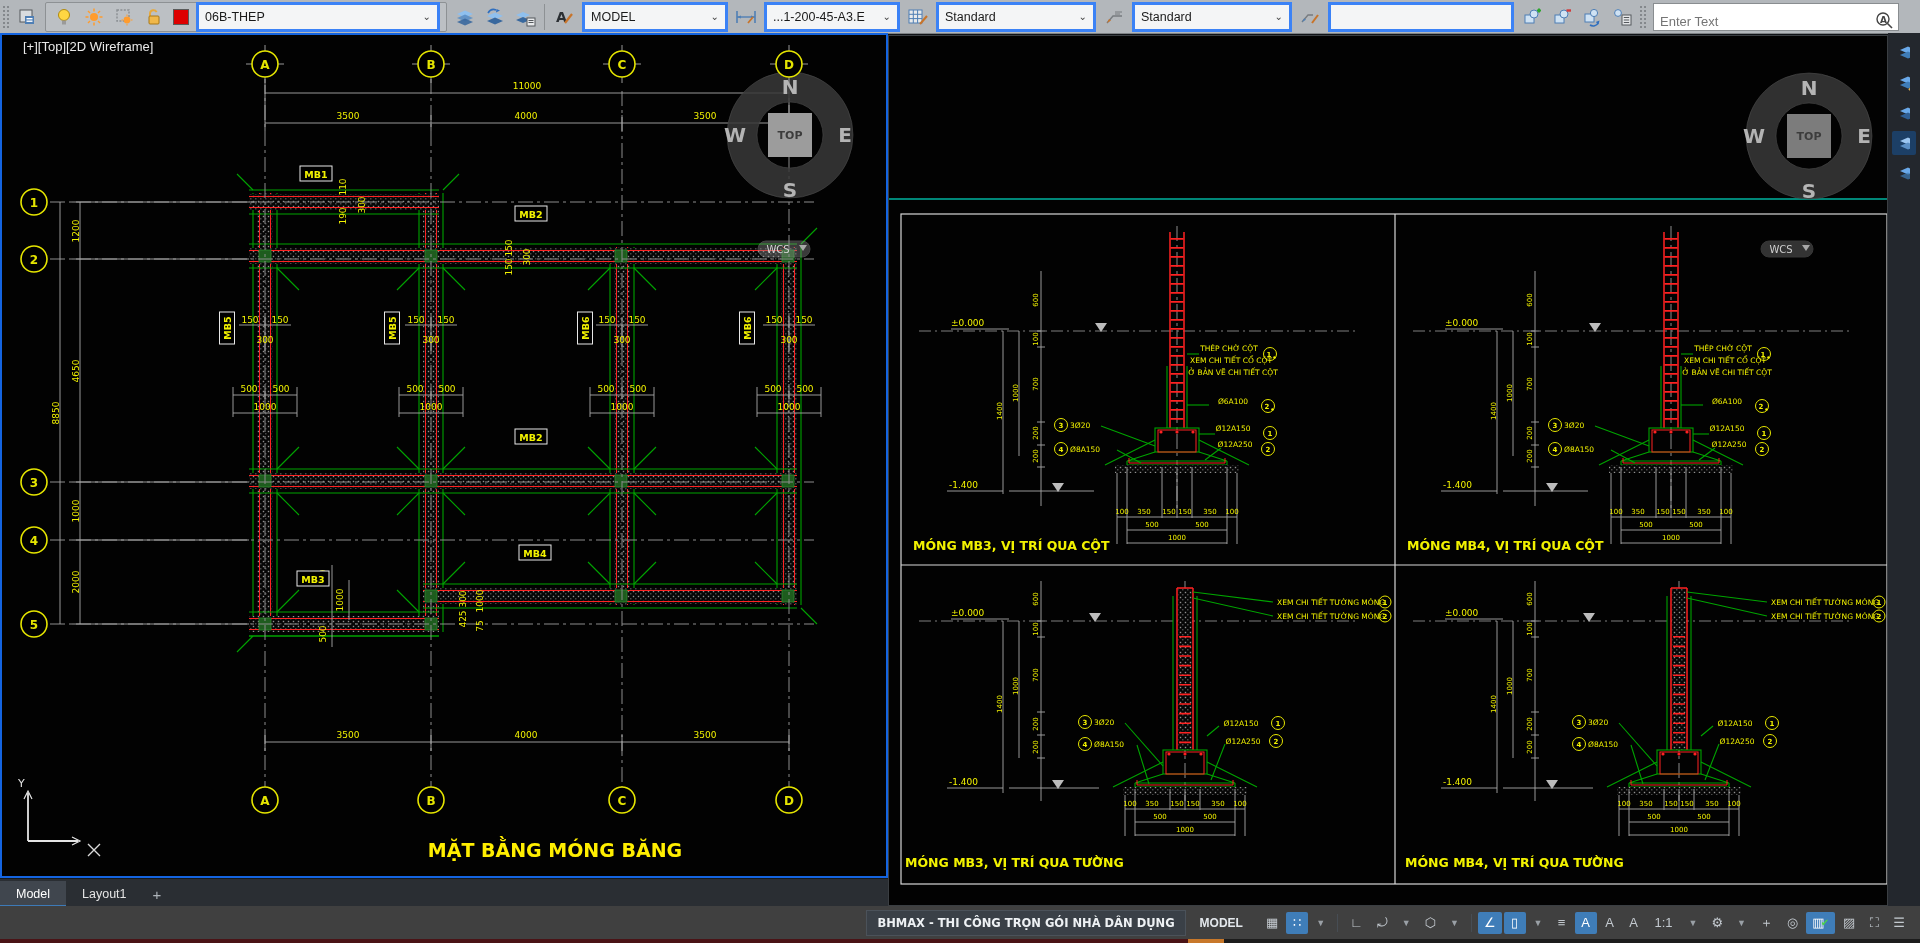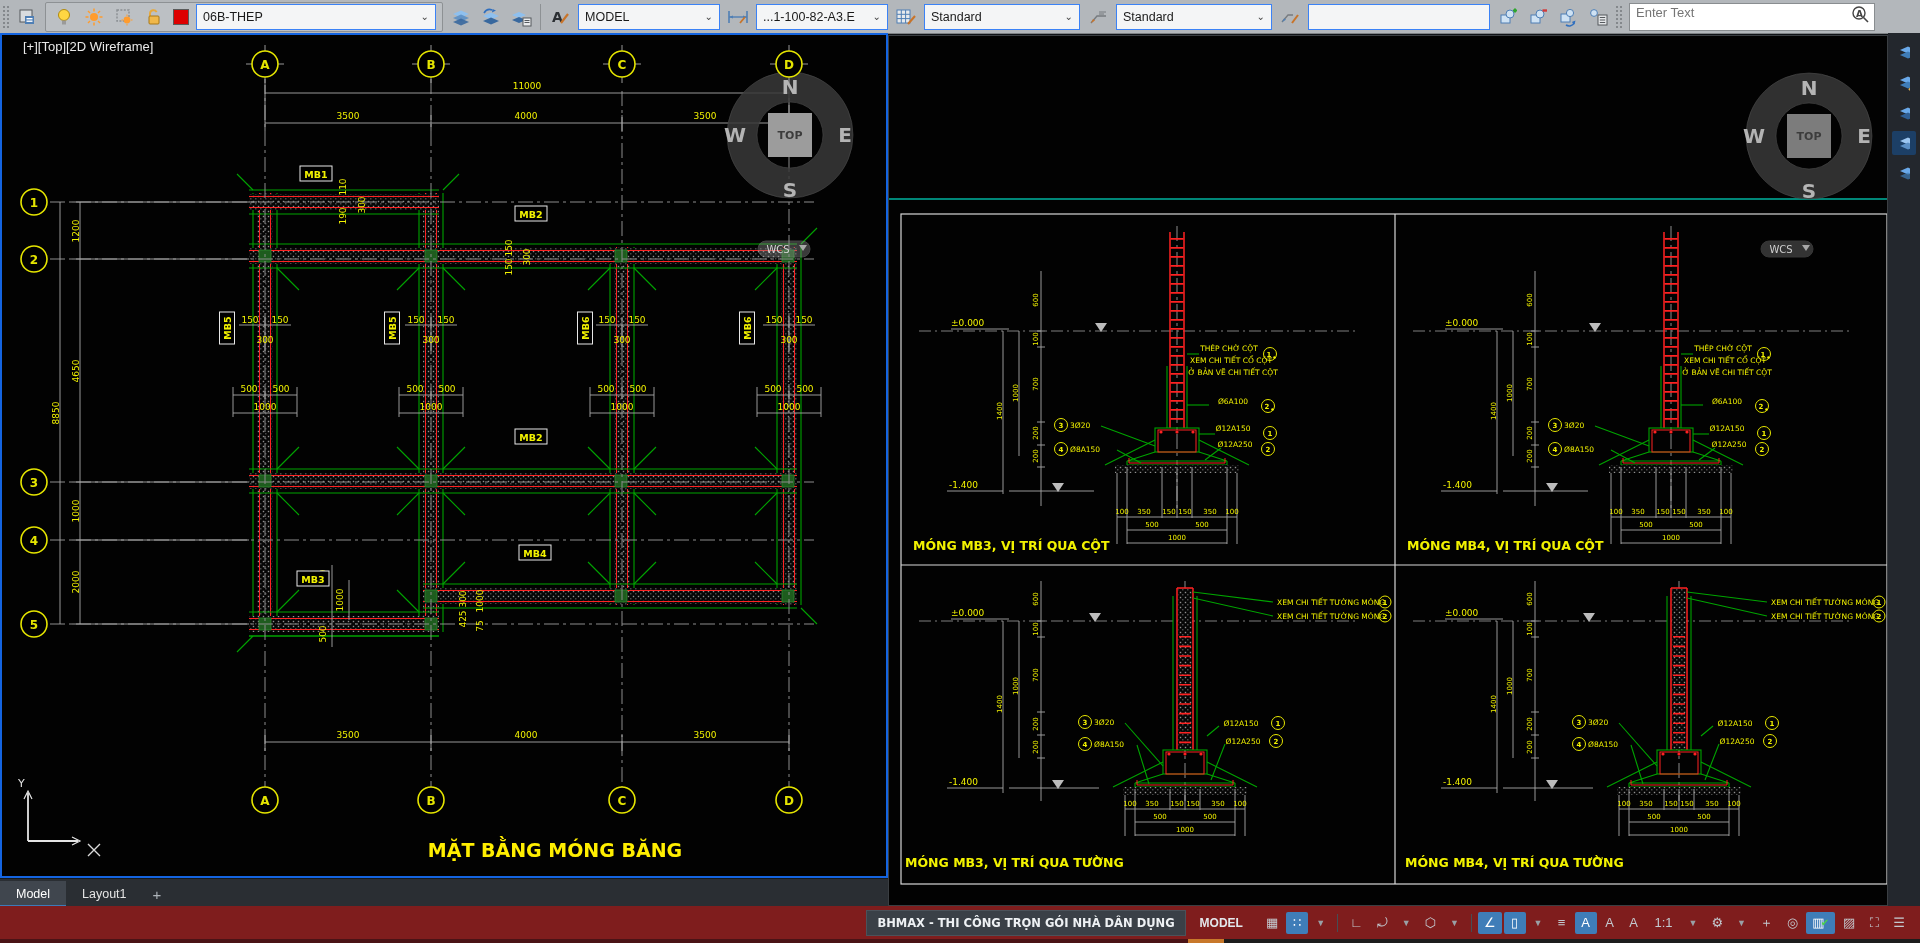--- a/index.html
+++ b/index.html
@@ -8,27 +8,27 @@
   
   .toolbar{position:absolute;left:0;top:0;width:1920px;height:33px;
     background:#b3b7bb;border-bottom:1px solid #7e8285;display:flex;align-items:center;}
   .grip{width:8px;height:24px;margin:0 2px;
     background-image:radial-gradient(#84888c 1px,transparent 1.2px);
     background-size:4px 4px;}
   .tbtn{height:28px;min-width:30px;border:none;background:transparent;display:flex;
     align-items:center;justify-content:center;padding:0 2px;}
   .tgroup{display:flex;align-items:center;background:#bcc0c4;border:1px solid #8d9194;
     border-radius:2px;height:28px;padding:0 3px;margin:0 3px;}
-  .combo{background:#f4f5f6;border:1px solid #3b82f6;height:24px;display:flex;
+  .combo{background:#f4f5f6;border:3px solid #3b82f6;height:24px;display:flex;
     align-items:center;justify-content:space-between;padding:0 6px;font-size:12.5px;
     color:#1a1a1a;margin:0 3px;text-align:center;}
   .combo .chev{color:#444;font-size:10px;margin-left:6px;}
   .swatch{width:14px;height:14px;background:#dd0000;border:1px solid #5a5a5a;margin:0 4px;}
   .searchbox{background:#fff;border:1px solid #898d90;height:26px;width:236px;display:flex;
-    align-items:flex-start;padding:0 4px;margin:0 4px;}
+    align-items:flex-end;padding:0 4px;margin:0 4px;}
   .searchbox input{border:none;outline:none;flex:1;font-size:13px;
     font-family:"Liberation Sans",sans-serif;color:#222;background:transparent;}
   .sep{width:1px;height:26px;background:#8d9194;margin:0 4px;}
   
   .vp-left{position:absolute;left:0;top:33px;width:888px;height:845px;background:#020202;
     border:2px solid #1464e0;box-sizing:border-box;}
   .vp-controls{position:absolute;left:8px;top:4px;color:#e9e9e9;font-size:13px;z-index:5;padding-left:13px;}
   .vp-right{position:absolute;left:888px;top:35px;width:1000px;height:871px;background:#020202;
     border:1px solid #3a3e42;box-sizing:border-box;}
   .right-dock{position:absolute;left:1888px;top:33px;width:32px;height:873px;background:#23272d;
@@ -37,21 +37,21 @@
     border:none;background:transparent;}
   .dockbtn.pressed{background:#1c3f66;border-radius:2px;}
   
   .tabbar{position:absolute;left:0;top:878px;width:888px;height:28px;background:#2a2e33;
     display:flex;align-items:flex-end;border-top:1px solid #17191c;}
   .tab{height:26px;display:flex;align-items:center;padding:0 16px;font-size:12.5px;
     color:#e5e5e5;background:transparent;border:none;}
   .tab.active{background:#40464e;color:#fff;box-shadow:inset 0 -2px 0 #3d7ab8;}
   .tab-add{color:#aeb4ba;font-size:15px;padding:0 10px;background:none;border:none;height:26px;}
   
-  .statusbar{position:absolute;left:0;top:906px;width:1920px;height:33px;background:#7f1d1d;
+  .statusbar{position:absolute;left:0;top:906px;width:1920px;height:33px;background:#404040;
     display:flex;align-items:center;justify-content:flex-end;padding-right:8px;box-sizing:border-box;}
   .brand{background:#3a4047;border:1px solid #4b525a;color:#eef1f4;font-size:11.5px;
     font-weight:bold;height:24px;display:flex;align-items:center;padding:0 10px;margin-right:8px;
     font-family:"DejaVu Sans","Liberation Sans",sans-serif;}
   .spacebtn{color:#e3e7eb;font-size:12px;font-weight:bold;margin-right:10px;background:none;border:none;}
   .sicon{min-width:22px;height:22px;display:flex;align-items:center;justify-content:center;
     color:#c3c9cf;font-size:13px;background:transparent;border:none;margin:0 1px;}
   .sicon.blue{background:#3f7db8;color:#fff;border-radius:2px;}
   .schev{color:#9aa0a6;font-size:9px;margin:0 1px;background:none;border:none;}
   .ssep{width:1px;height:18px;background:#474d54;margin:0 5px;}
@@ -178,21 +178,21 @@
     <svg width="24" height="20">
         <line x1="3" y1="4" x2="3" y2="16" stroke="#4f7fb5" stroke-width="1.6"></line>
         <line x1="21" y1="4" x2="21" y2="16" stroke="#4f7fb5" stroke-width="1.6"></line>
         <line x1="3" y1="10" x2="21" y2="10" stroke="#4f7fb5" stroke-width="1.4"></line>
         <polygon points="3,10 7,8.5 7,11.5" fill="#4f7fb5"></polygon>
         <polygon points="21,10 17,8.5 17,11.5" fill="#4f7fb5"></polygon>
         <path d="M14 16 l5 -6" stroke="#c8742a" stroke-width="1.8"></path>
       </svg>
   </button>
   <div class="combo" style="width:118px">
-    <span>...1-100-82-A3.E</span>
+    <span>...1-200-45-A3.E</span>
     <span class="chev">⌄</span>
   </div>
   <button class="tbtn">
     <svg width="22" height="20">
         <rect x="2" y="3" width="13" height="13" fill="#e8eaec" stroke="#4f7fb5"></rect>
         <line x1="2" y1="7.3" x2="15" y2="7.3" stroke="#4f7fb5"></line>
         <line x1="2" y1="11.6" x2="15" y2="11.6" stroke="#4f7fb5"></line>
         <line x1="6.3" y1="3" x2="6.3" y2="16" stroke="#4f7fb5"></line>
         <line x1="10.6" y1="3" x2="10.6" y2="16" stroke="#4f7fb5"></line>
         <line x1="13" y1="17" x2="20" y2="9" stroke="#c8742a" stroke-width="2"></line>

